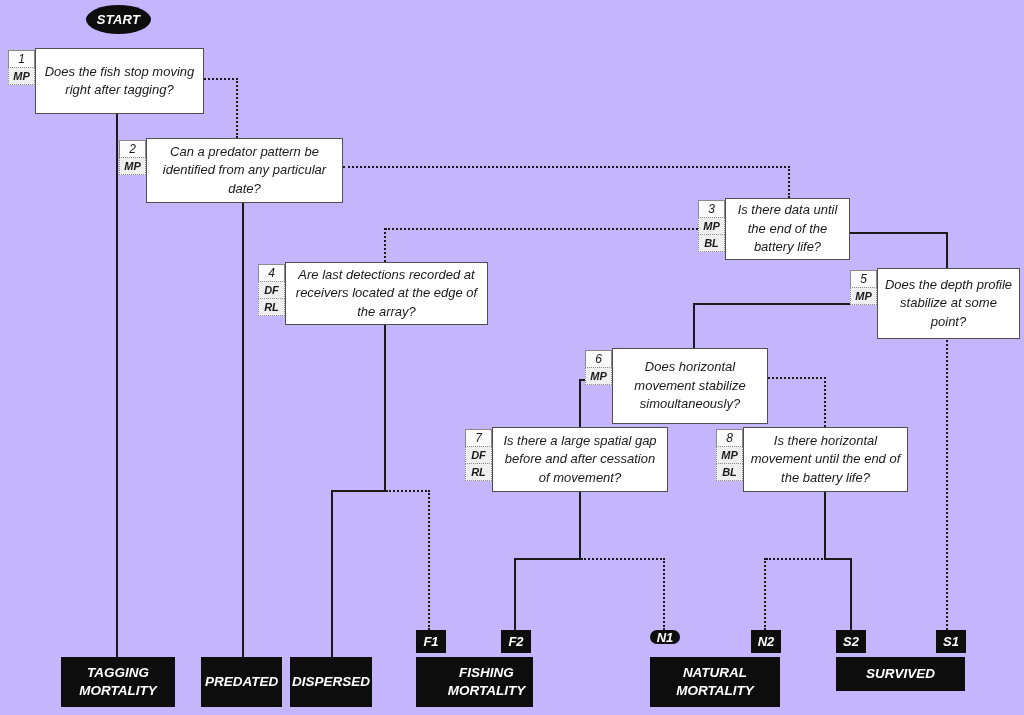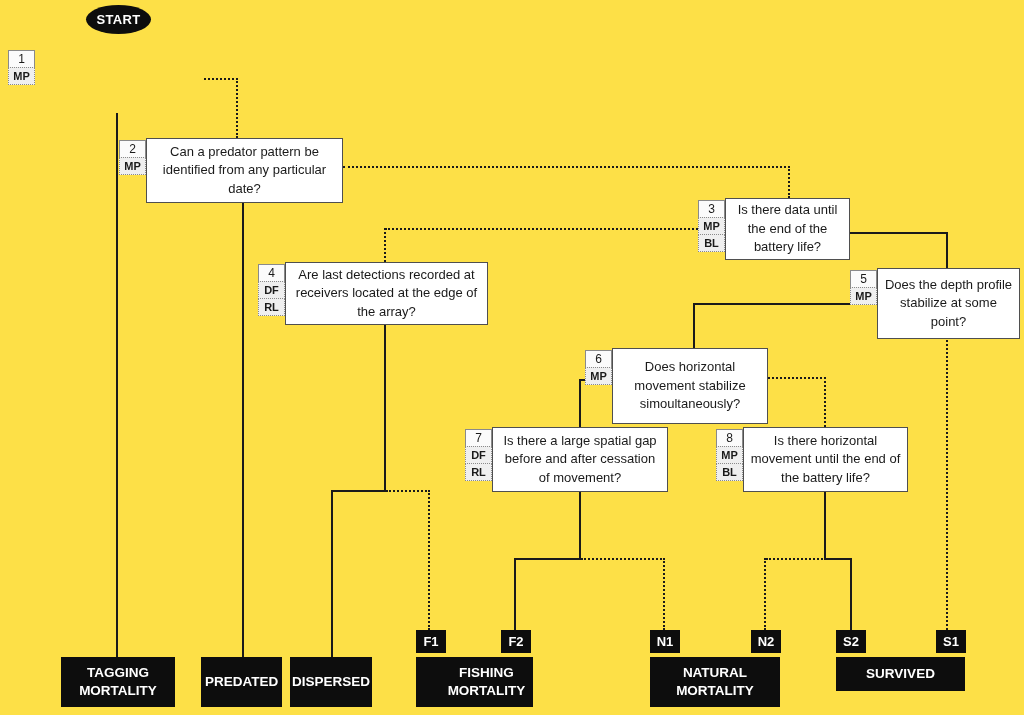--- a/index.html
+++ b/index.html
@@ -1,18 +1,18 @@
 <!DOCTYPE html>
 <html><head>
 <meta charset="utf-8">
 <style>
   html,body{margin:0;padding:0;background:#fff;}
   #canvas{
-    position:relative;width:1024px;height:715px;background:#fde047;
-    font-family:"Liberation Sans", sans-serif;color:#1a1a1a;overflow:hidden;
+    position:relative;width:1024px;height:715px;background:#c4b5fd;
+    font-family:"Liberation Sans", sans-serif;color:#1a1a1a;overflow:hidden;font-style:italic;
   }
   
   .start{
     position:absolute;background:#0d0d0d;color:#fff;border-radius:50%;
     display:flex;align-items:center;justify-content:center;
     font-weight:bold;font-size:13px;letter-spacing:.3px;
   }
   
   .decision{position:absolute;display:flex;align-items:flex-start;}
   .chips{display:flex;flex-direction:column;margin-top:2px;}
@@ -83,20 +83,21 @@
   <div class="dh" style="left:581px;top:558px;width:84px;"></div>
   <div class="dv" style="left:663px;top:558px;height:72px;"></div>
   <div class="dh" style="left:766px;top:558px;width:60px;"></div>
   <div class="dv" style="left:764px;top:558px;height:72px;"></div>
 
   <div class="decision" style="left:8px;top:48px;width:196px;">
     <div class="chips">
       <div class="chip num">1</div>
       <div class="chip code">MP</div>
     </div>
+    <div class="qbox" style="height:66px;">Does the fish stop moving right after tagging?</div>
   </div>
 
   <div class="decision" style="left:119px;top:138px;width:224px;">
     <div class="chips">
       <div class="chip num">2</div>
       <div class="chip code">MP</div>
     </div>
     <div class="qbox" style="height:65px;">Can a predator pattern be identified from any particular date?</div>
   </div>
 
@@ -147,21 +148,21 @@
     <div class="chips">
       <div class="chip num">8</div>
       <div class="chip code">MP</div>
       <div class="chip code">BL</div>
     </div>
     <div class="qbox" style="height:65px;">Is there horizontal movement until the end of the battery life?</div>
   </div>
 
   <div class="otag" style="left:416px;top:630px;width:30px;height:23px;">F1</div>
   <div class="otag" style="left:501px;top:630px;width:30px;height:23px;">F2</div>
-  <div class="otag" style="left:650px;top:630px;width:30px;height:23px;">N1</div>
+  <div class="otag" style="left:650px;top:630px;width:30px;height:14px;border-radius:10px;">N1</div>
   <div class="otag" style="left:751px;top:630px;width:30px;height:23px;">N2</div>
   <div class="otag" style="left:836px;top:630px;width:30px;height:23px;">S2</div>
   <div class="otag" style="left:936px;top:630px;width:30px;height:23px;">S1</div>
 
   <div class="terminal" style="left:61px;top:657px;width:114px;height:50px;">TAGGING MORTALITY</div>
   <div class="terminal" style="left:290px;top:657px;width:82px;height:50px;">DISPERSED</div>
   <div class="terminal" style="left:201px;top:657px;width:81px;height:50px;">PREDATED</div>
   <div class="terminal" style="left:416px;top:657px;width:117px;height:50px;padding-left:28px;">FISHING MORTALITY</div>
   <div class="terminal" style="left:650px;top:657px;width:130px;height:50px;">NATURAL MORTALITY</div>
   <div class="terminal" style="left:836px;top:657px;width:129px;height:34px;">SURVIVED</div>

